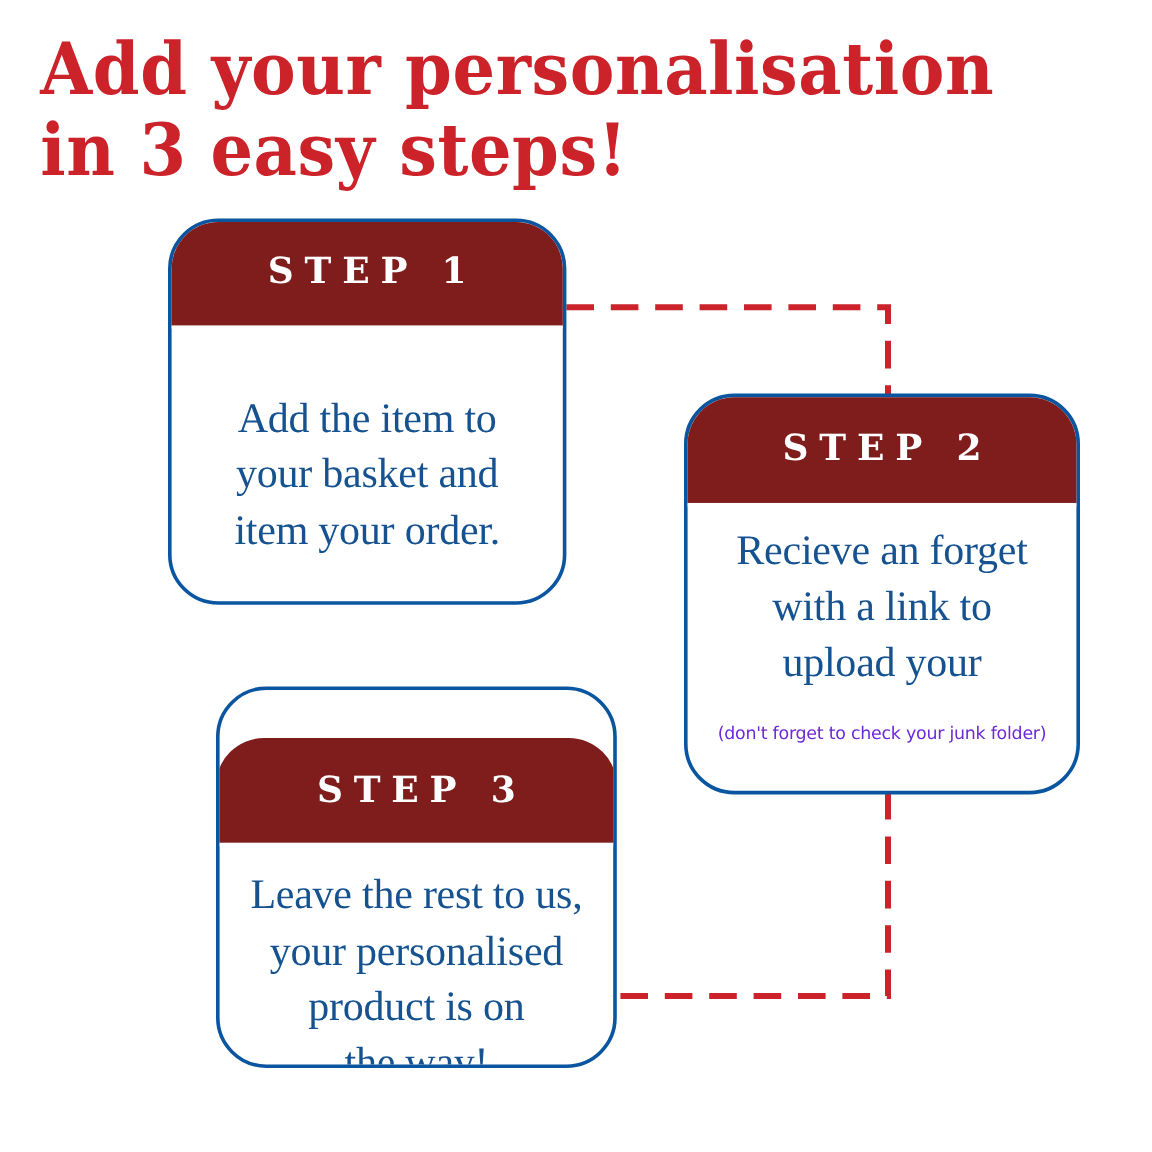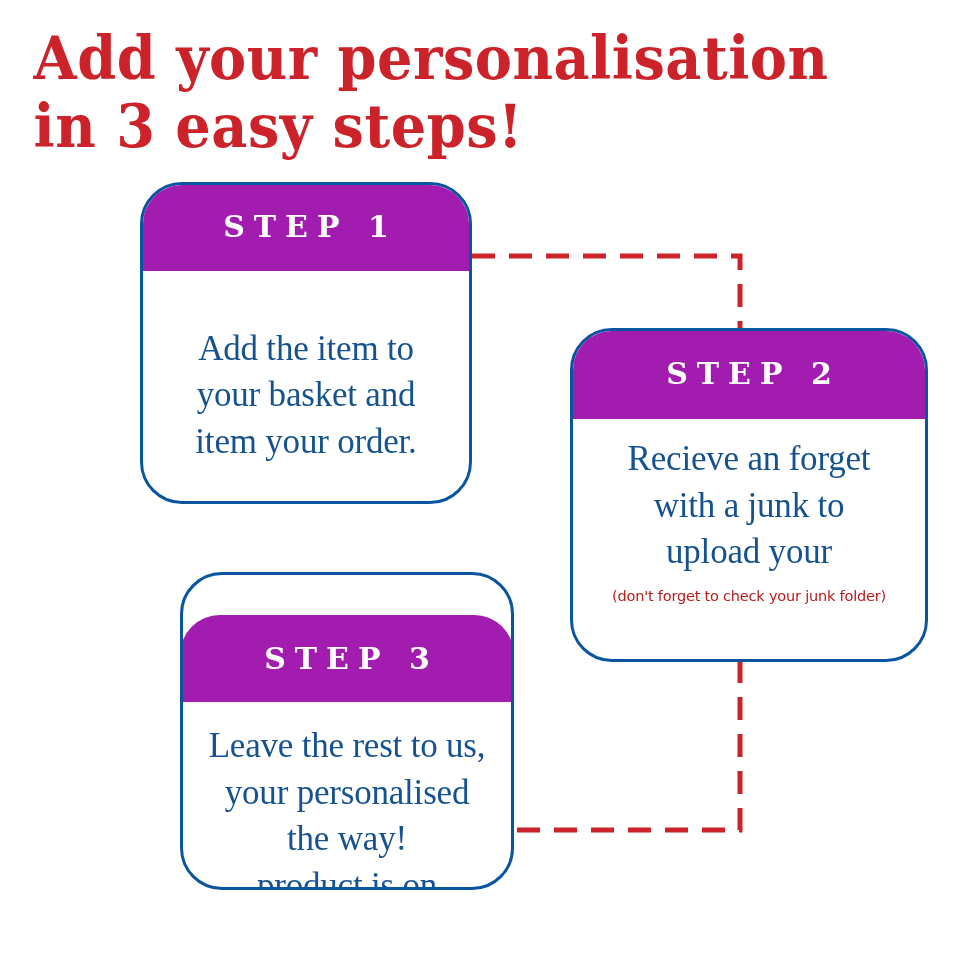--- a/index.html
+++ b/index.html
@@ -54,21 +54,21 @@
     position: absolute;
     background: #ffffff;
     border: 3px solid #0A55A0;
     border-radius: 42px;
     overflow: hidden;
     display: flex;
     flex-direction: column;
   }
 
   .step-header {
-    background: #a21caf;
+    background: #7f1d1d;
     color: #ffffff;
     font-family: "DejaVu Serif", serif;
     font-weight: bold;
     text-align: center;
     letter-spacing: 9px;
     text-indent: 9px;
     font-size: 30px;
     line-height: 1;
     display: flex;
     align-items: center;
@@ -93,44 +93,44 @@
 
   .step-text {
     color: #15528F;
     font-family: Liberation Serif, serif;
     font-size: 35px;
     line-height: 1.33;
     letter-spacing: -0.2px;
   }
 
   .step-note {
-    color: #b91c1c;
+    color: #6d28d9;
     font-family: "DejaVu Sans", sans-serif;
     font-size: 14.5px;
     line-height: 1.2;
     letter-spacing: -0.2px;
-    margin-top: 12px;
+    margin-top: 28px;
     white-space: nowrap;
   }
 
   
   #card-step-1 {
     left: 140px;
     top: 182px;
     width: 332px;
     height: 322px;
   }
   #card-step-1 .step-header { height: 92px; }
   #card-step-1 .step-body { padding-top: 26px; }
 
   
   #card-step-2 {
     left: 570px;
     top: 328px;
-    width: 358px;
+    width: 330px;
     height: 334px;
   }
   #card-step-2 .step-header { height: 94px; }
   #card-step-2 .step-body { justify-content: flex-start; padding-top: 14px; }
 
   
   #card-step-3 {
     left: 180px;
     top: 572px;
     width: 334px;
@@ -180,32 +180,32 @@
         <div>item your order.</div>
       </div>
     </div>
   </div>
 
   <div class="step-card" id="card-step-2">
     <div class="step-header">STEP 2</div>
     <div class="step-body">
       <div class="step-text">
         <div>Recieve an forget</div>
-        <div>with a junk to</div>
+        <div>with a link to</div>
         <div>upload your</div>
       </div>
       <div class="step-note">(don't forget to check your junk folder)</div>
     </div>
   </div>
 
   <div class="step-card" id="card-step-3">
     <div class="step-header">STEP 3</div>
     <div class="step-body">
       <div class="step-text">
         <div>Leave the rest to us,</div>
         <div>your personalised</div>
+        <div>product is on</div>
         <div>the way!</div>
-        <div>product is on</div>
       </div>
     </div>
   </div>
 
 </div>
 
 </body></html>

